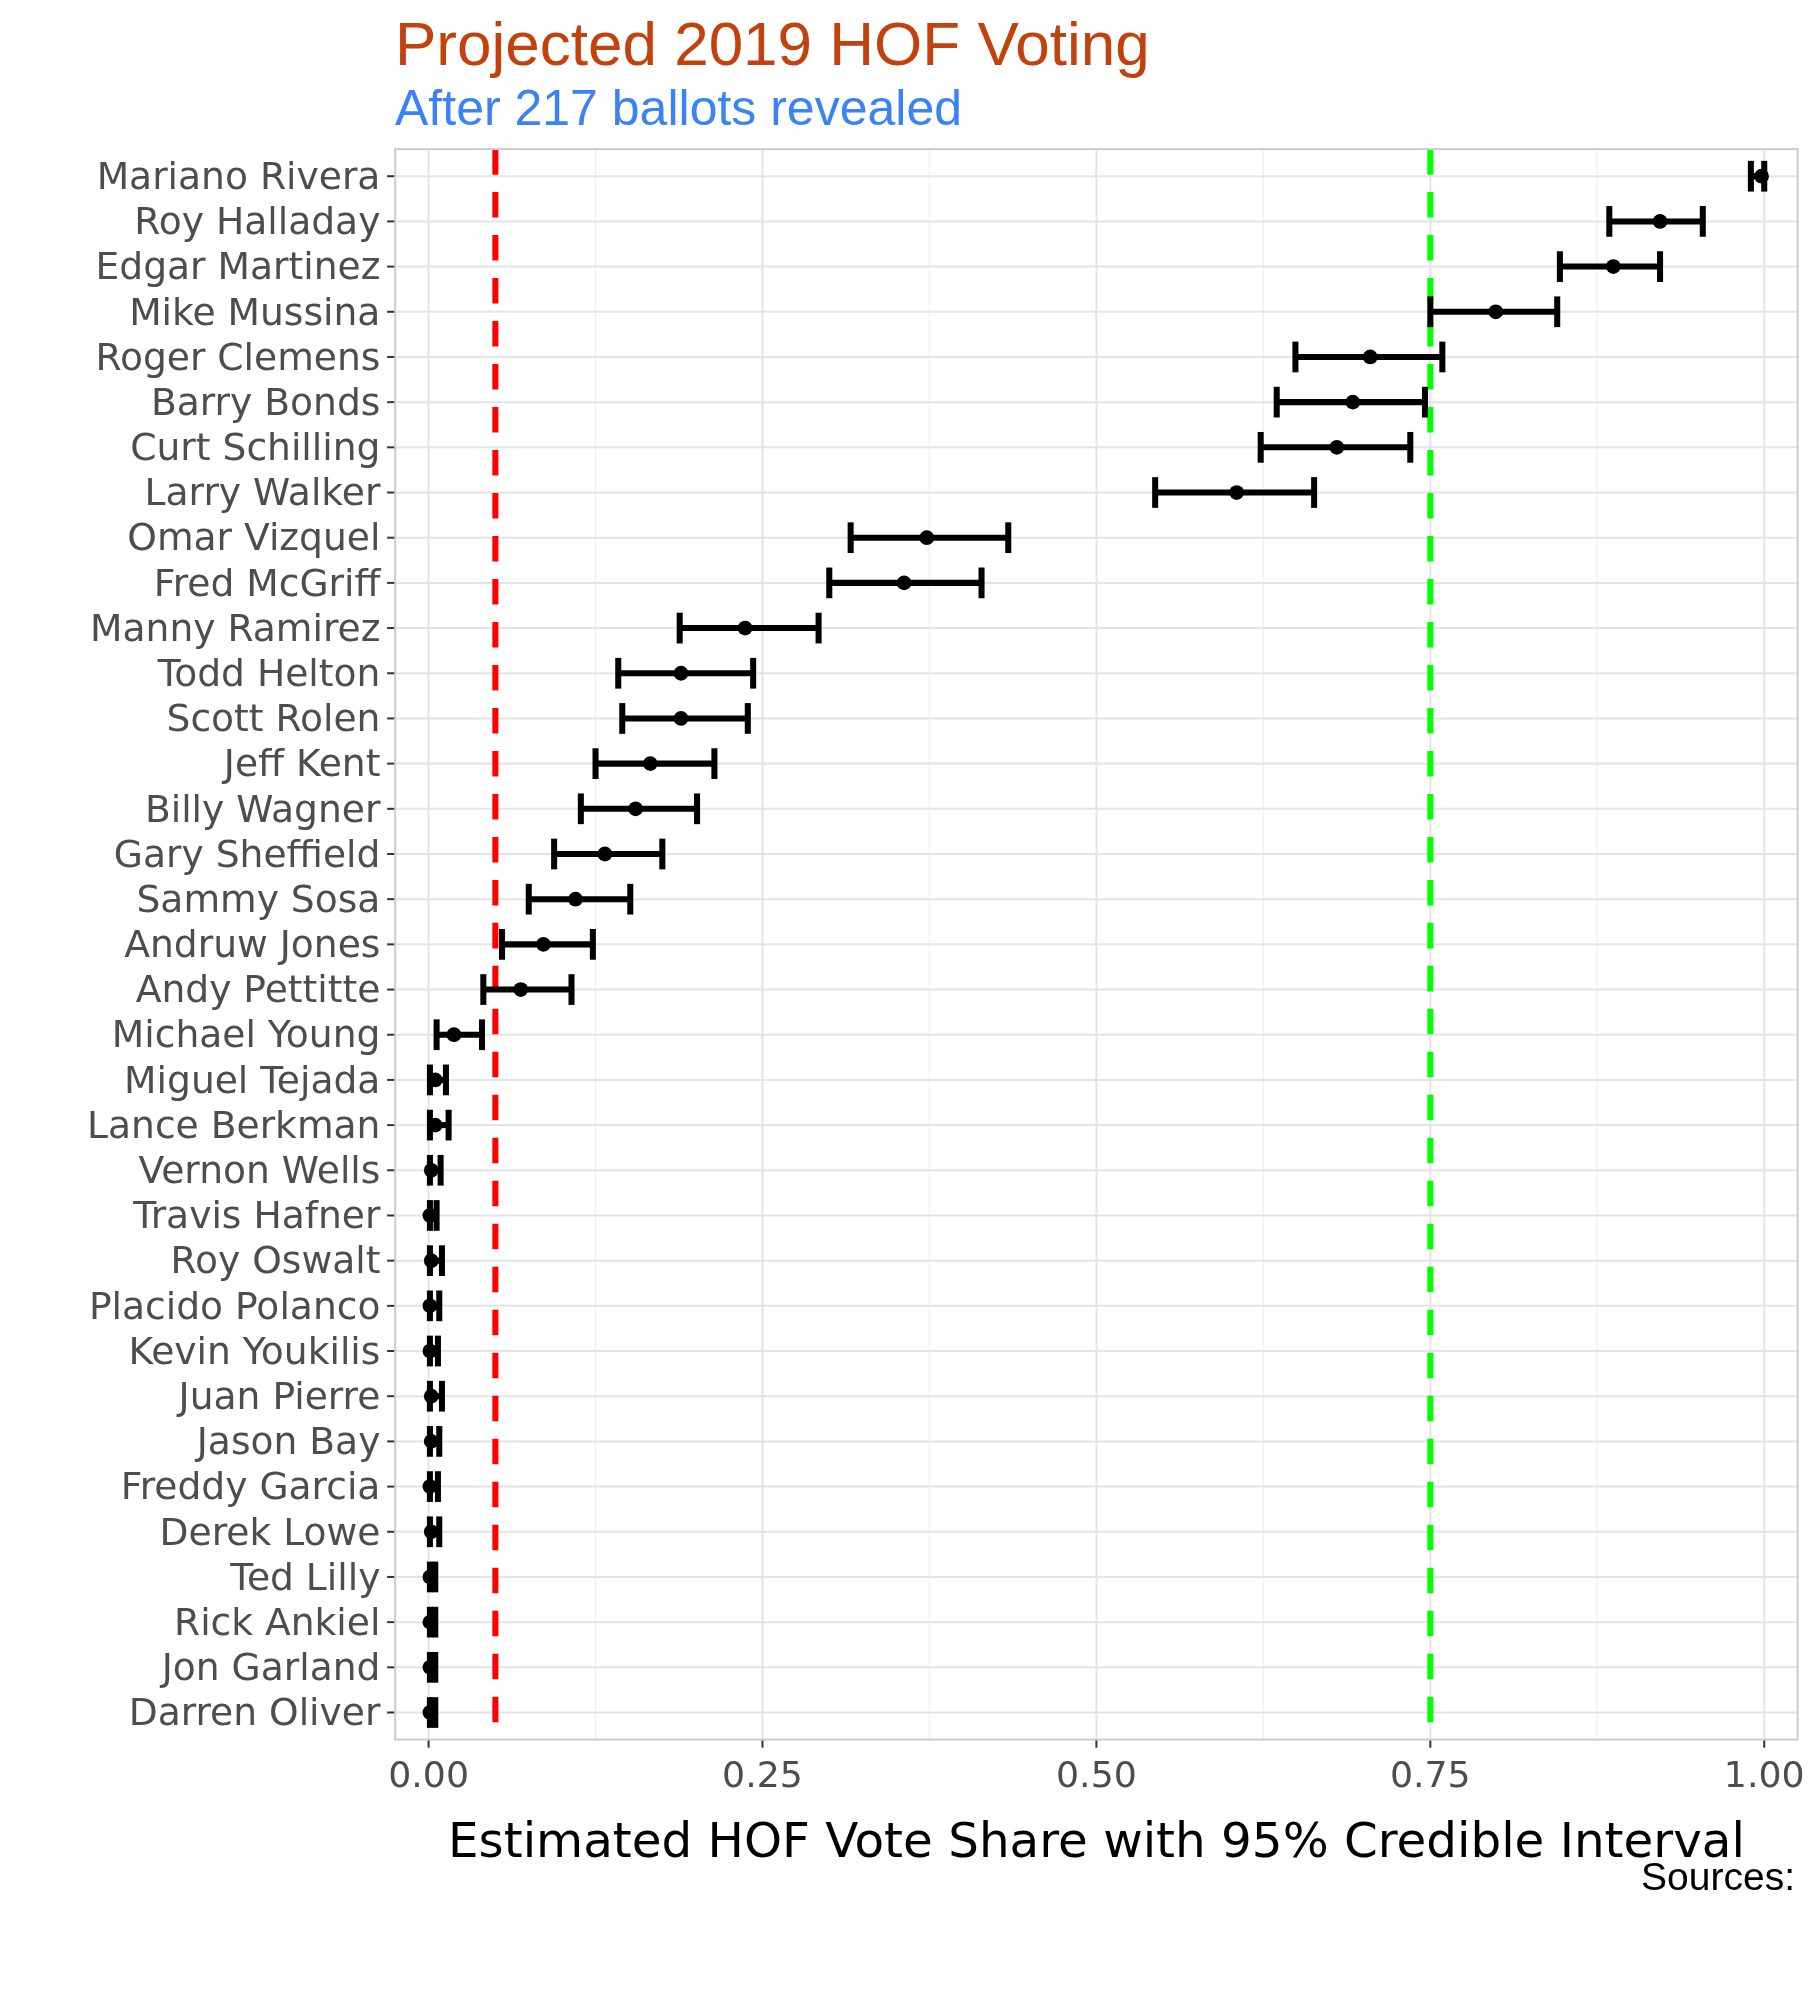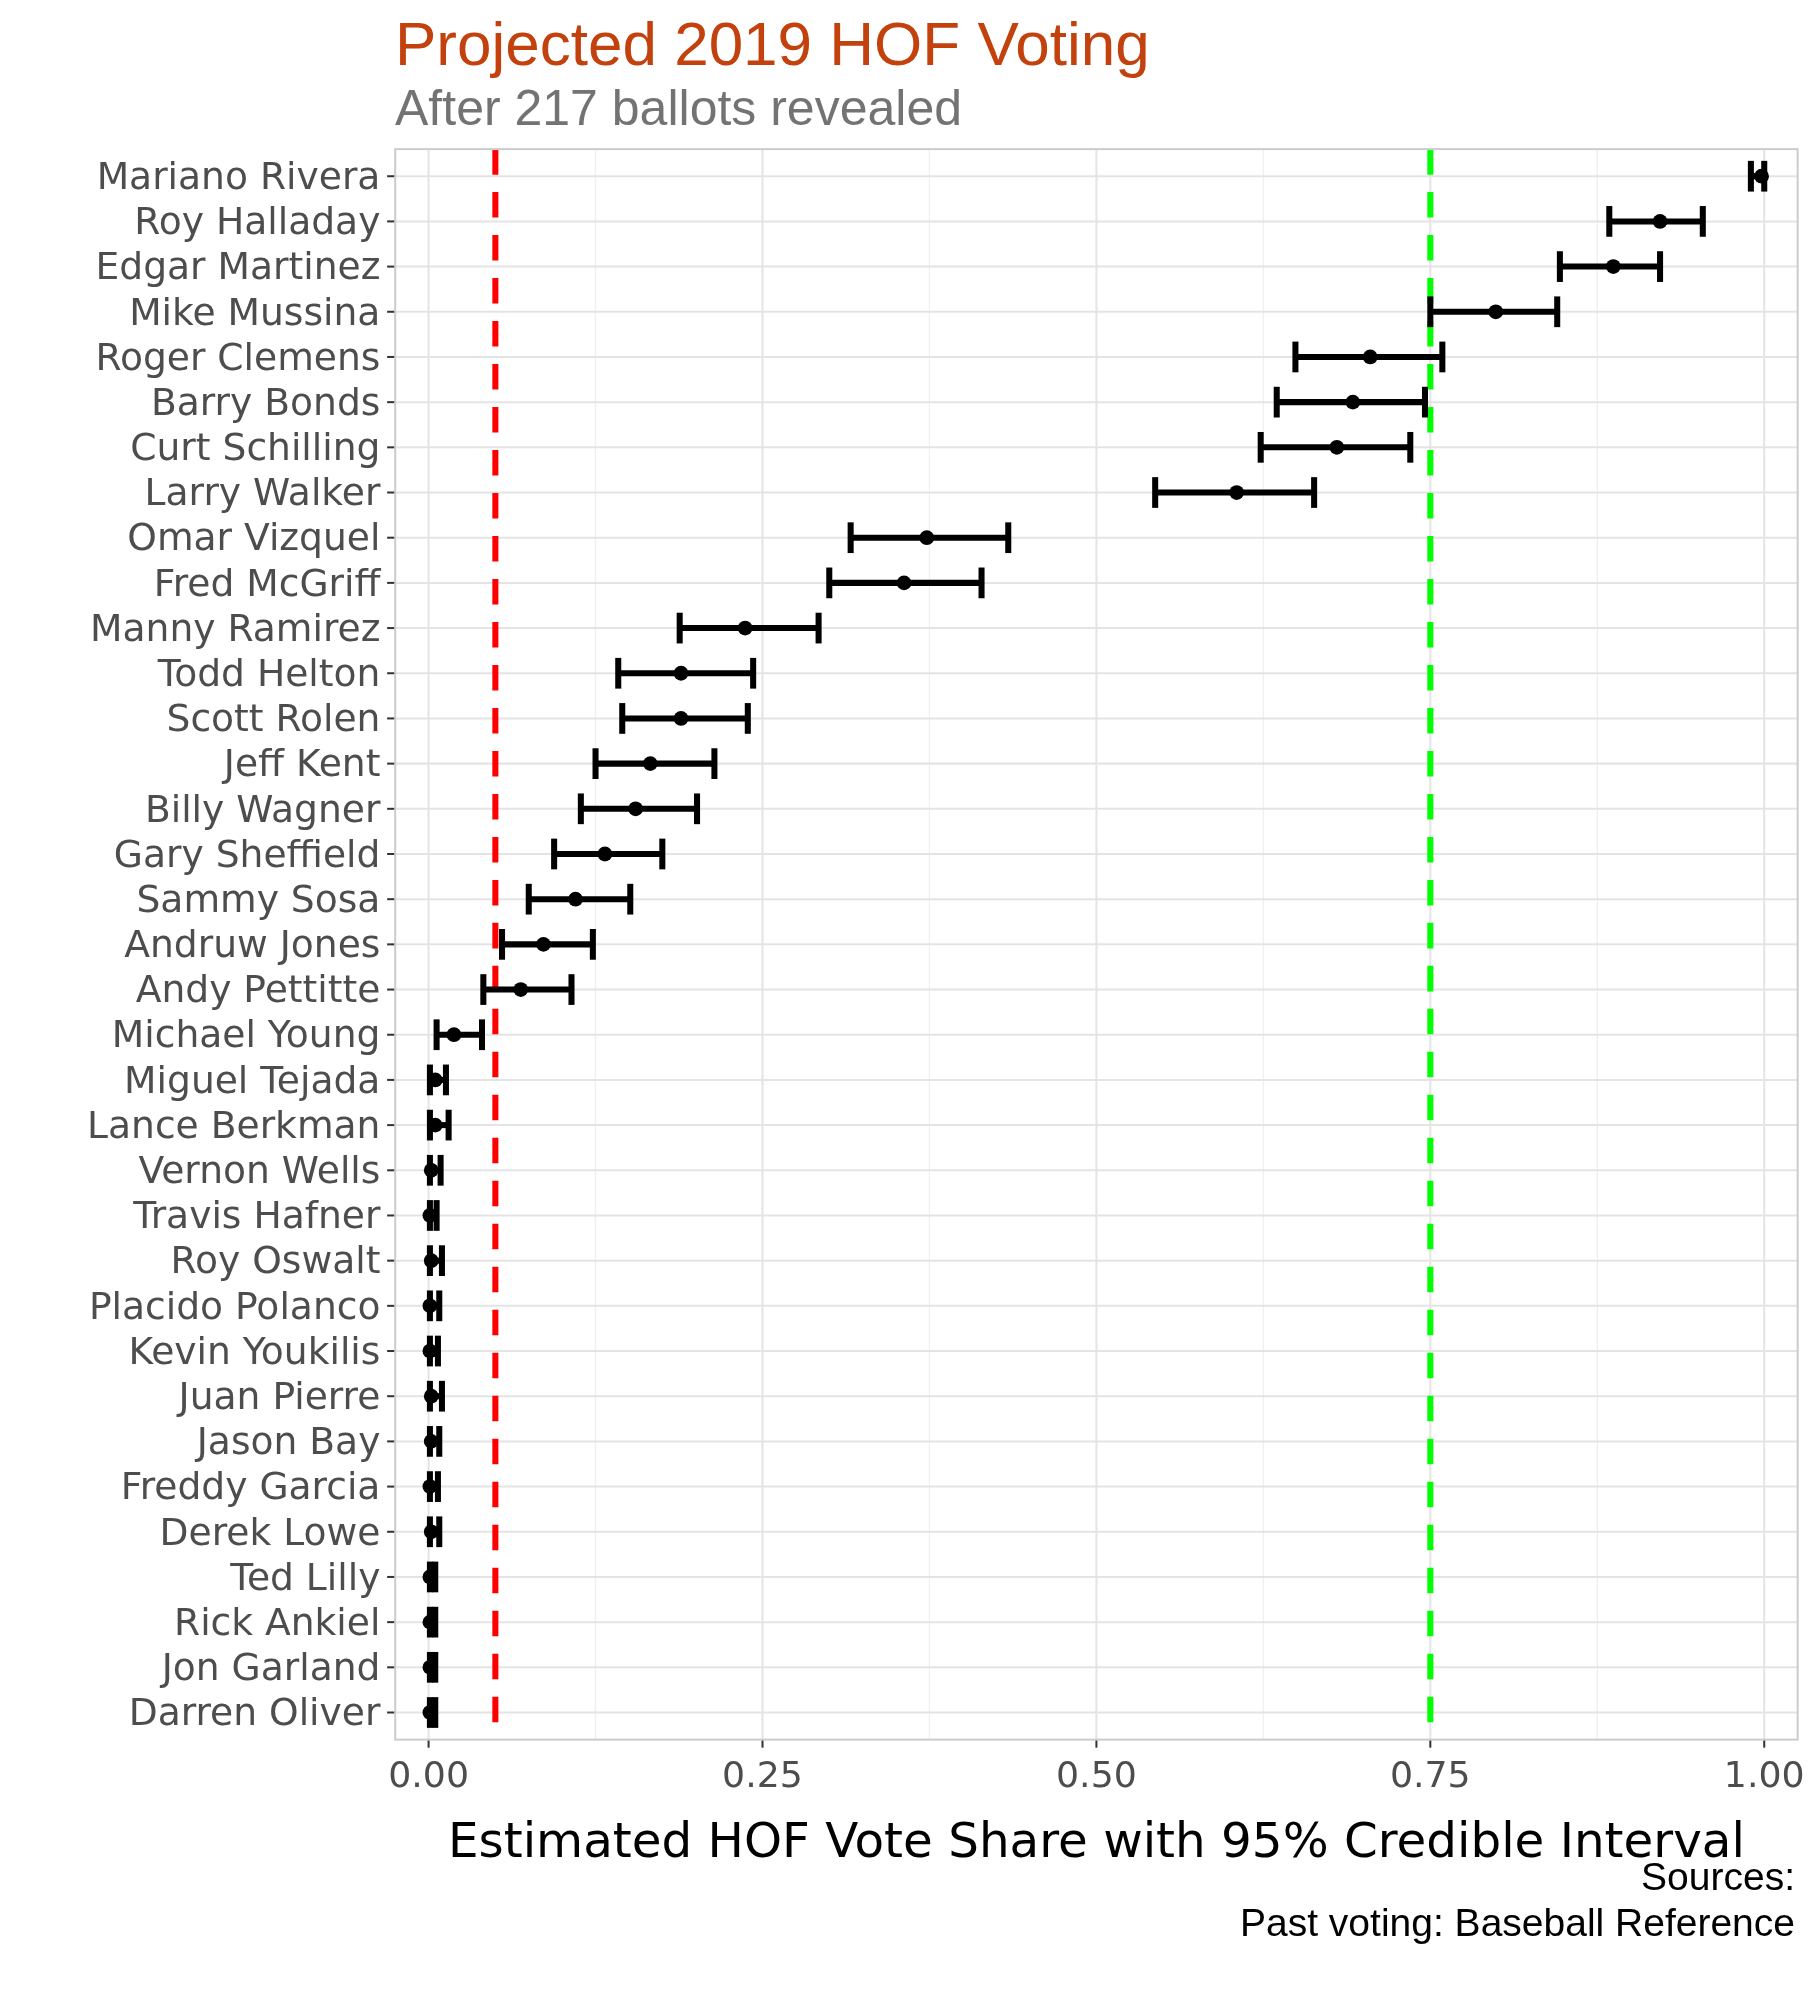--- a/index.html
+++ b/index.html
@@ -1,18 +1,18 @@
 <!DOCTYPE html>
 <html style="font-size:10.7px"><head>
 <meta charset="utf-8">
 <style>
   html, body { margin:0; padding:0; background:#fff; }
   body { width:1814px; height:2015px; position:relative; overflow:hidden; font-family:"Liberation Sans", sans-serif; }
   #title { position:absolute; left:395px; top:8px; font-size:62px; color:#c2410c; white-space:nowrap; }
-  #subtitle { position:absolute; left:395px; top:79px; font-size:50px; color:#737373; white-space:nowrap; }
+  #subtitle { position:absolute; left:395px; top:79px; font-size:50px; color:#3b82f6; white-space:nowrap; }
   #chart { position:absolute; left:0; top:0; }
   .ytick { font-family:"DejaVu Sans", sans-serif; font-size:56px; fill:#4d4d4d; }
   .xtick { font-family:"DejaVu Sans", sans-serif; font-size:54px; fill:#4d4d4d; }
   .xlabel { font-family:"DejaVu Sans", sans-serif; font-size:72px; fill:#000; }
   #caption { position:absolute; right:19px; top:1854px; text-align:right; font-size:39px; line-height:46px; color:#000; }
   #caption div { white-space:nowrap; }
 </style>
 </head>
 <body>
 
@@ -365,15 +365,14 @@
       <text x="2129.142857142858" y="2660" text-anchor="middle" class="xtick">0.75</text>
       <line x1="2626.2857142857147" x2="2626.2857142857147" y1="2590" y2="2602" stroke="#333" stroke-width="3"></line>
       <text x="2626.2857142857147" y="2660" text-anchor="middle" class="xtick">1.00</text>
     </g>
   <rect id="panel-border" fill="none" stroke="#cccccc" stroke-width="3" x="588" y="222" width="2088" height="2368"></rect>
   <text id="xlabel" class="xlabel" text-anchor="middle" x="1632" y="2765">Estimated HOF Vote Share with 95% Credible Interval</text>
 </svg>
 
 <div id="caption">
   <div>Sources:</div>
-  <div>Past voting: Baseball Reference</div>
 </div>
 
 
 </body></html>

